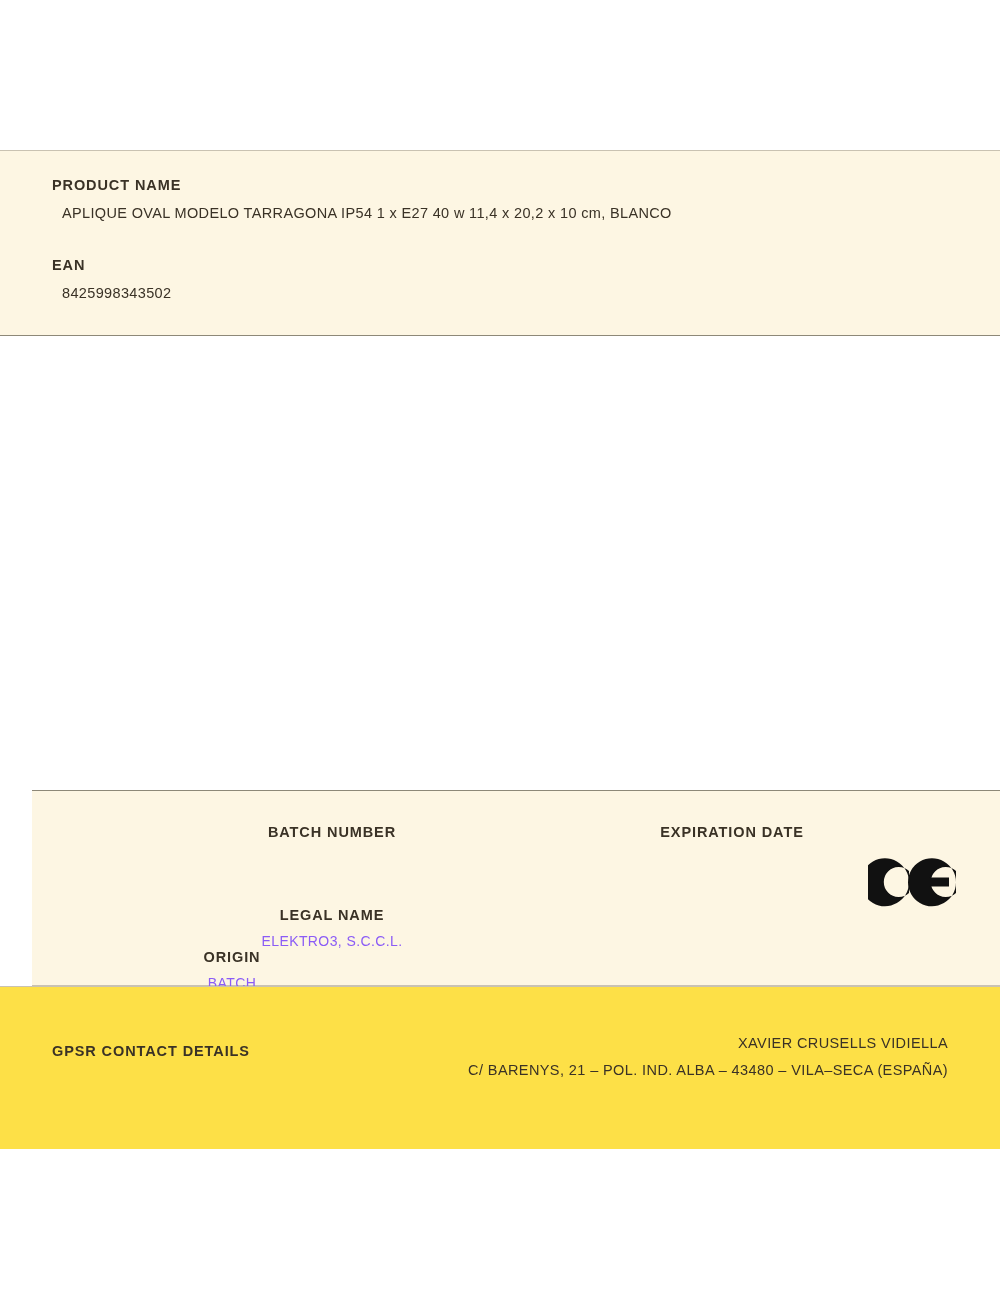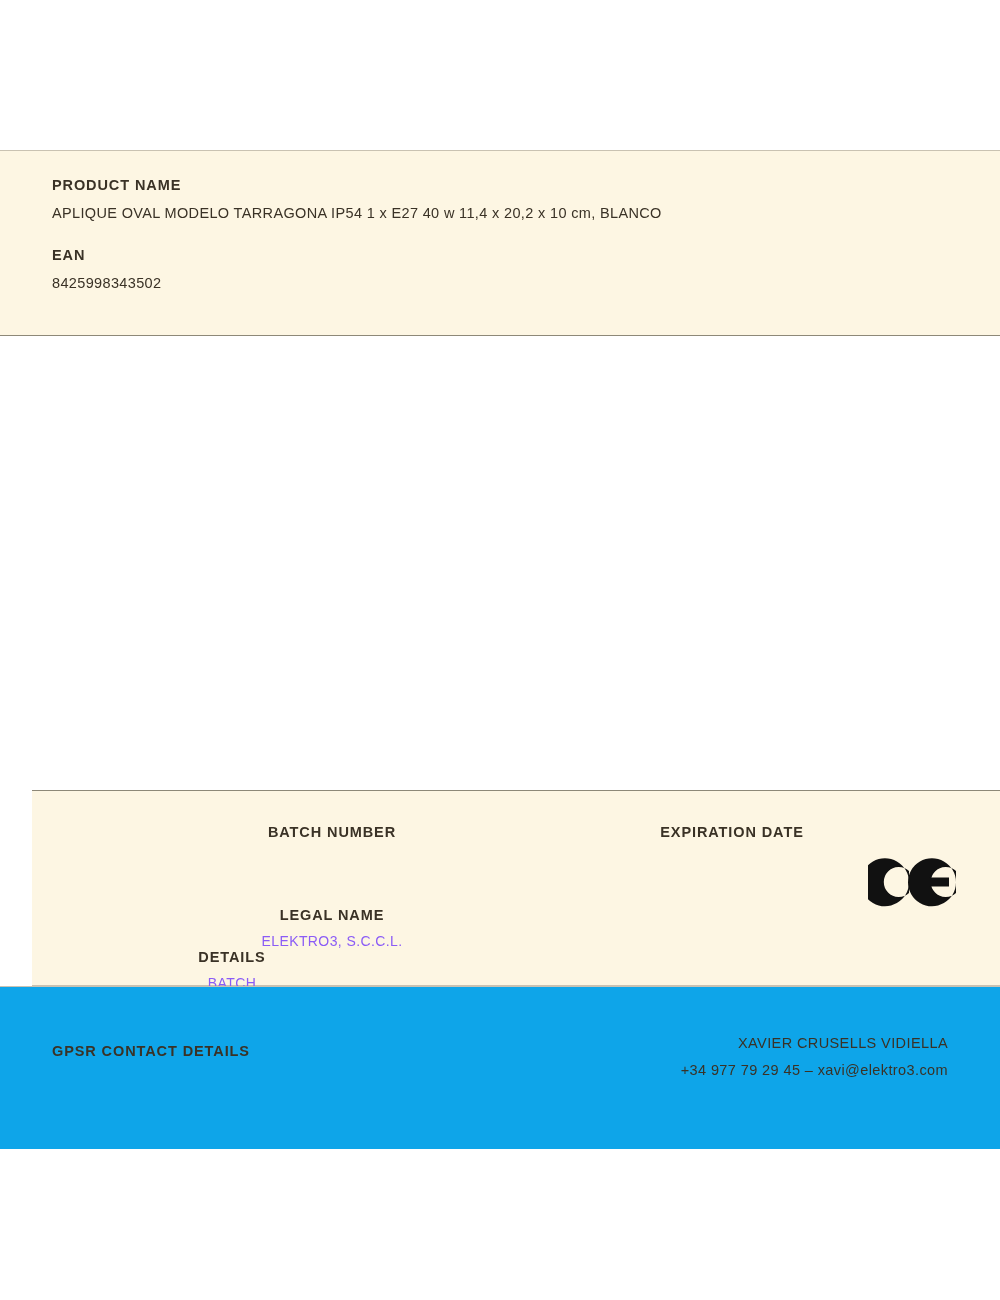--- a/index.html
+++ b/index.html
@@ -38,21 +38,21 @@
     font-size: 14.5px;
     font-weight: bold;
     letter-spacing: 0.9px;
     color: #3a3226;
     margin: 0 0 12px 0;
   }
   .field-value {
     font-size: 14.5px;
     letter-spacing: 0.35px;
     color: #3a3226;
-    margin: 0;
+    margin: 10px;
   }
   .spacer-block { height: 26px; }
 
   
   .middle-blank {
     position: absolute;
     left: 0;
     top: 336px;
     width: 1000px;
     height: 454px;
@@ -109,21 +109,21 @@
     height: 58px;
   }
 
   
   .gpsr-band {
     position: absolute;
     left: 0;
     top: 986px;
     width: 1000px;
     height: 205px;
-    background: #0ea5e9;
+    background: #fde047;
     border-top: 1px solid #c9c2b2;
     box-sizing: border-box;
     padding: 28px 52px 0 52px;
   }
   .gpsr-label {
     position: absolute;
     left: 52px;
     top: 56px;
     font-size: 14.5px;
     font-weight: bold;
@@ -178,37 +178,37 @@
         <p class="mid-value"></p>
       </div>
     </div>
 
     <div class="mid-row row2">
       <div class="mid-col left">
         <p class="mid-label">LEGAL NAME</p>
         <p class="mid-value">ELEKTRO3, S.C.C.L.</p>
       </div>
       <div class="mid-col right">
-        <p class="mid-label">DETAILS</p>
+        <p class="mid-label">ORIGIN</p>
         <p class="mid-value">BATCH</p>
       </div>
     </div>
 
     <div class="ce-mark">
       <svg viewBox="0 0 92 58" width="92" height="58" aria-hidden="true">
         <path d="M41 29 A24 24 0 1 0 41 29.5 L41 40 A15 15 0 1 1 41 18 Z" fill="#111111"></path>
         <path d="M92 29 A24 24 0 1 0 92 29.5 L92 40 A15 15 0 1 1 92 18 Z" fill="#111111" transform="translate(-4,0)"></path>
         <rect x="61" y="24.5" width="20" height="9" fill="#111111"></rect>
       </svg>
     </div>
   </section>
 
   <section class="gpsr-band">
     <span class="gpsr-label">GPSR CONTACT DETAILS</span>
     <div class="gpsr-lines">
       <p class="gpsr-line">XAVIER CRUSELLS VIDIELLA</p>
-      <p class="gpsr-line">+34 977 79 29 45 – xavi@elektro3.com</p>
+      <p class="gpsr-line">C/ BARENYS, 21 – POL. IND. ALBA – 43480 – VILA–SECA (ESPAÑA)</p>
     </div>
   </section>
 
   <div class="bottom-blank"></div>
 
 </div>
 
 </body></html>

